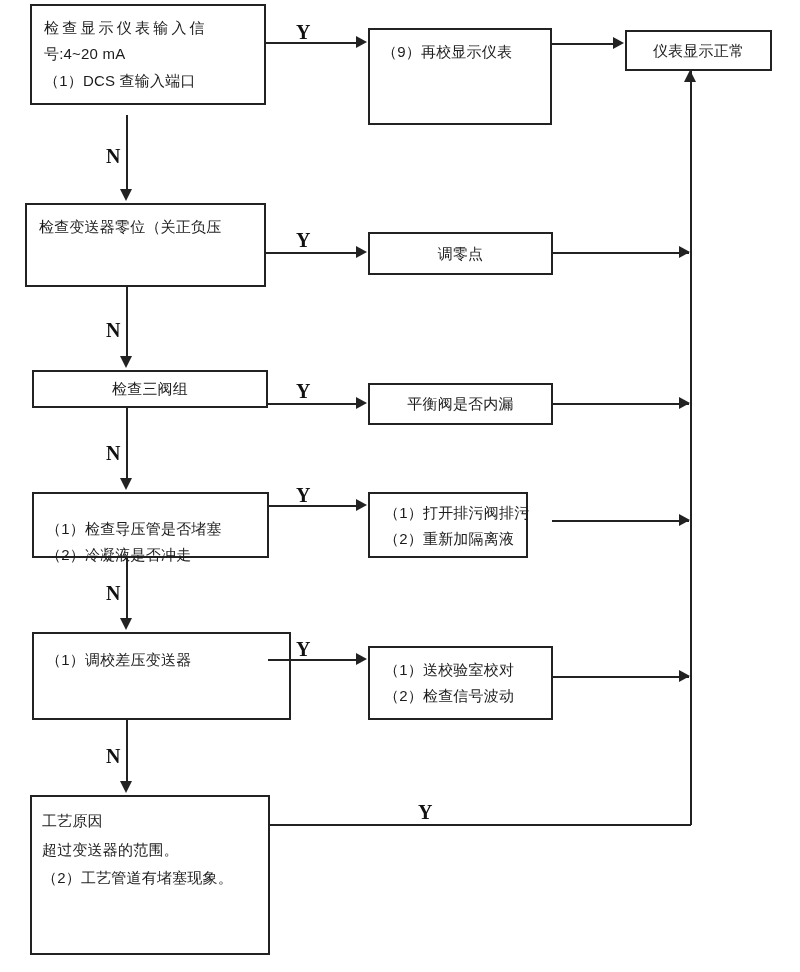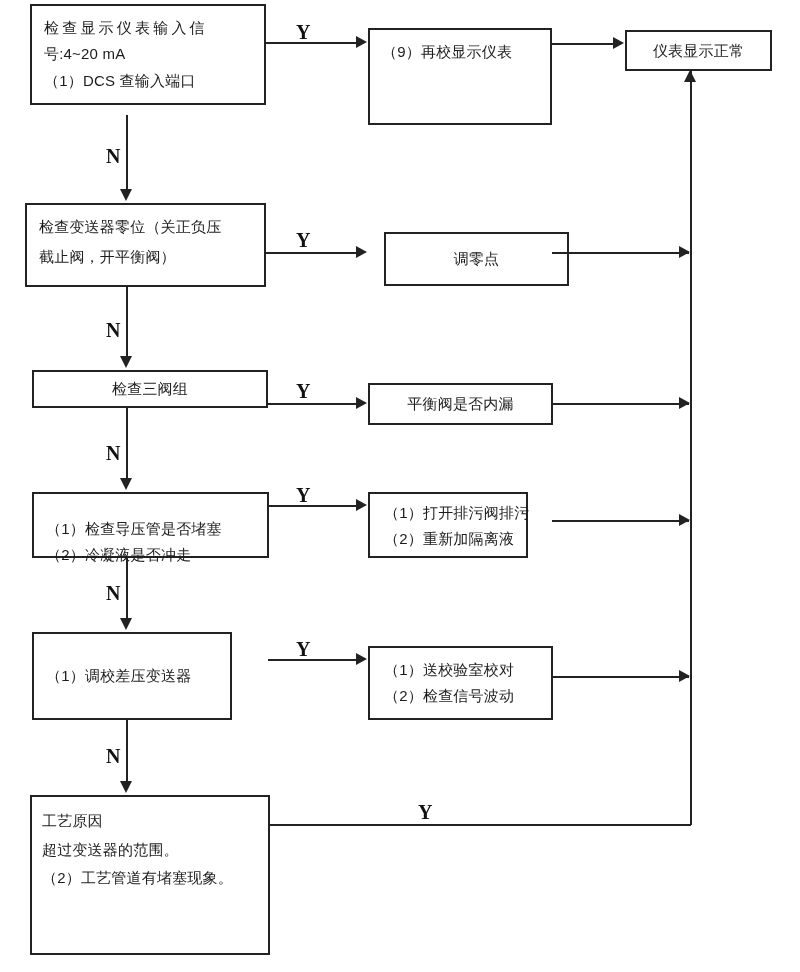--- a/index.html
+++ b/index.html
@@ -106,24 +106,23 @@
   <div class="node" style="left:368px; top:28px; width:184px; height:97px;">
     <span class="line">（9）再校显示仪表</span>
   </div>
 
   <div class="node center" style="left:625px; top:30px; width:147px; height:41px; font-size:15px;">
     <span class="line">仪表显示正常</span>
   </div>
 
   <div class="node" style="left:25px; top:203px; width:241px; height:84px; padding-top:7px; line-height:2.0;">
     <span class="line">检查变送器零位（关正负压</span>
-    <span class="line">截止阀，开平衡阀）</span>
-  </div>
-
-  <div class="node center" style="left:384px; top:232px; width:185px; height:54px;text-align:right;">
+  </div>
+
+  <div class="node center" style="left:368px; top:232px; width:185px; height:43px;text-align:right;">
     <span class="line">调零点</span>
   </div>
 
   <div class="node center" style="left:32px; top:370px; width:236px; height:38px;">
     <span class="line">检查三阀组</span>
   </div>
 
   <div class="node center" style="left:368px; top:383px; width:185px; height:42px;">
     <span class="line">平衡阀是否内漏</span>
   </div>
@@ -131,21 +130,21 @@
   <div class="node" style="left:32px; top:492px; width:237px; height:66px; padding-top:22px; line-height:1.7;">
     <span class="line">（1）检查导压管是否堵塞</span>
     <span class="line">（2）冷凝液是否冲走</span>
   </div>
 
   <div class="node" style="left:368px; top:492px; width:160px; height:66px; padding-top:6px; padding-left:14px; line-height:1.7;">
     <span class="line">（1）打开排污阀排污</span>
     <span class="line">（2）重新加隔离液</span>
   </div>
 
-  <div class="node" style="left:32px; top:632px; width:200px; height:88px; padding-top:28px; line-height:1.85;">
+  <div class="node" style="left:32px; top:632px; width:259px; height:88px; padding-top:12px; line-height:1.85;">
     <span class="line">（1）调校差压变送器</span>
   </div>
 
   <div class="node" style="left:368px; top:646px; width:185px; height:74px; padding-top:9px; padding-left:14px; line-height:1.75;">
     <span class="line">（1）送校验室校对</span>
     <span class="line">（2）检查信号波动</span>
   </div>
 
   <div class="node" style="left:30px; top:795px; width:240px; height:160px; padding-top:10px; padding-left:10px; line-height:1.9;">
     <span class="line">工艺原因</span>

